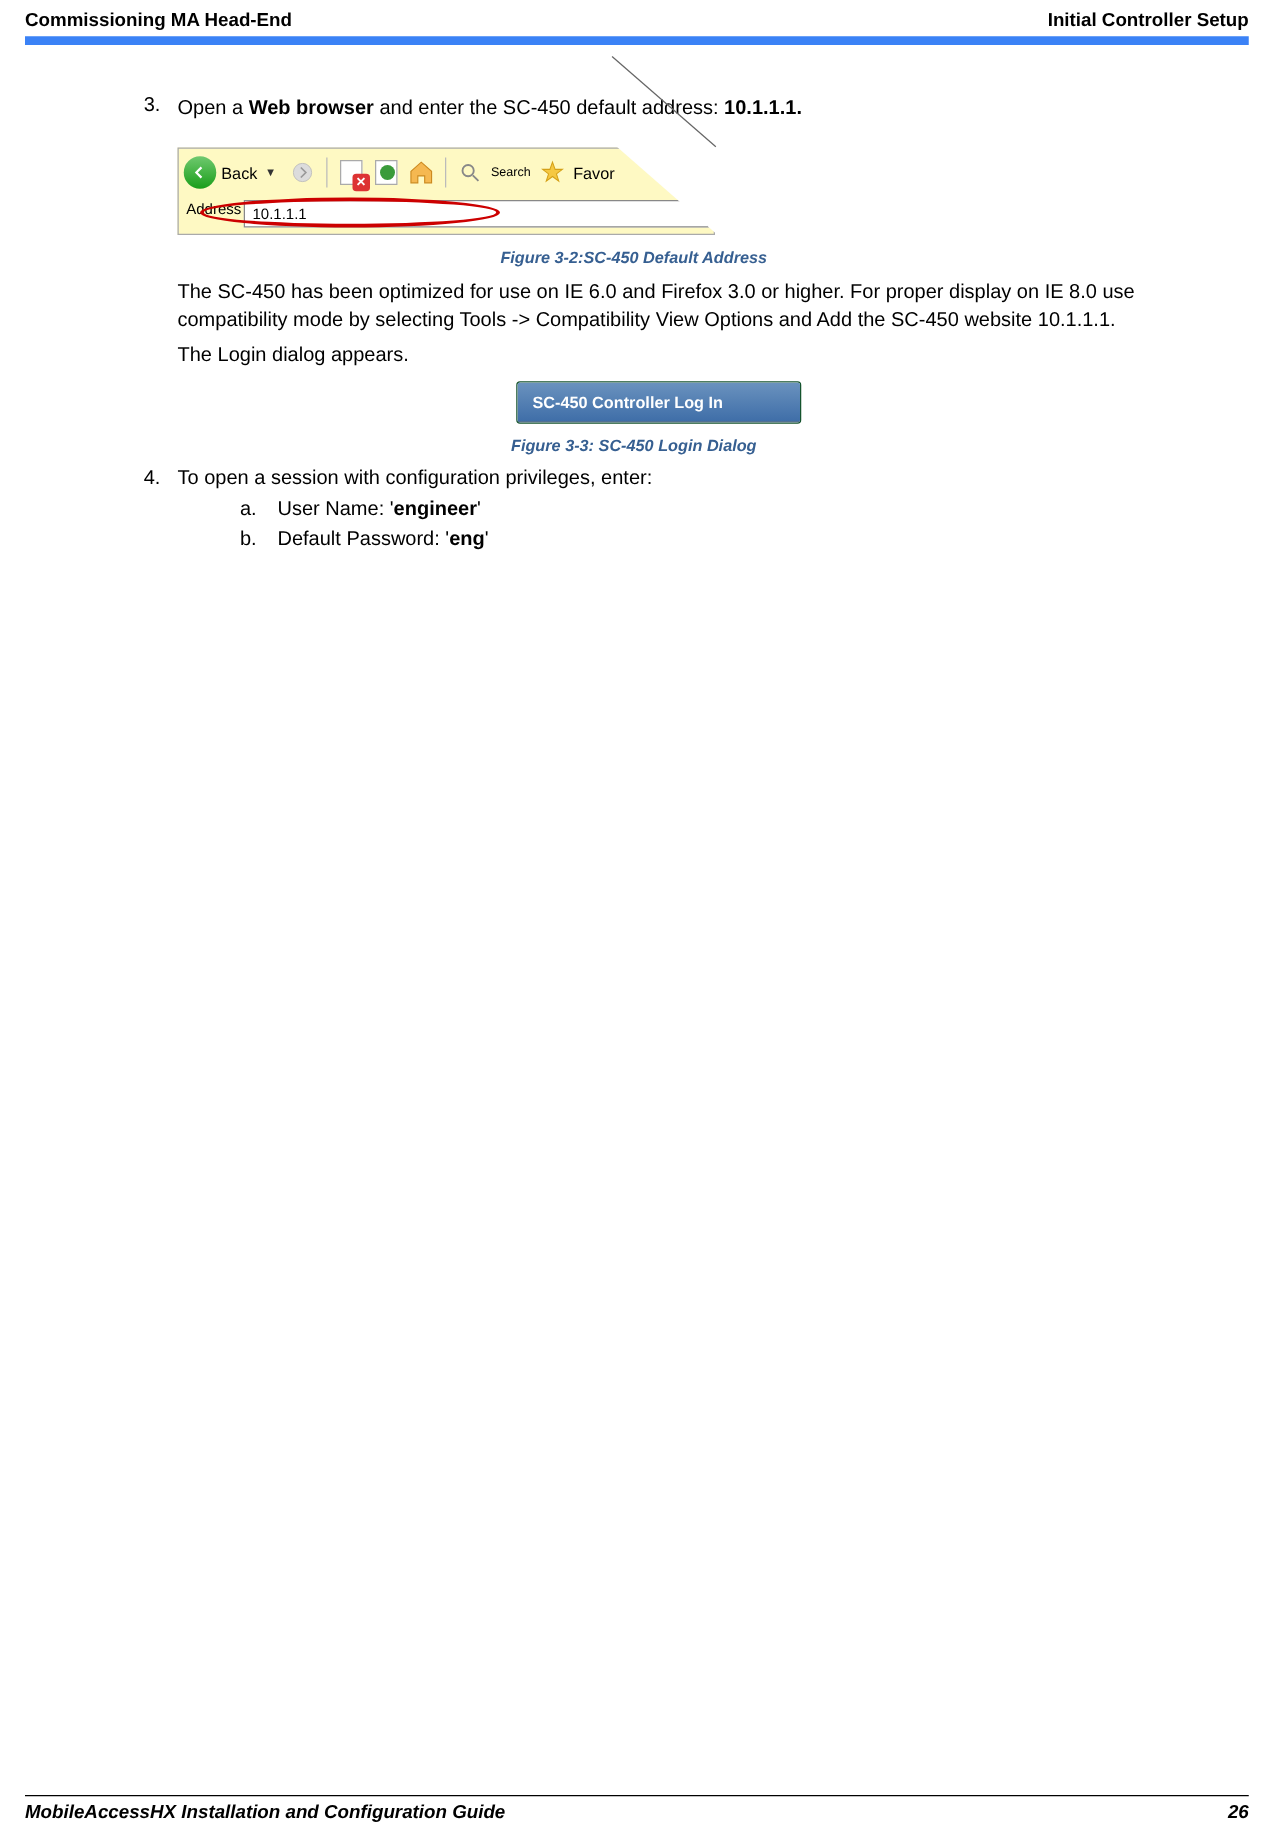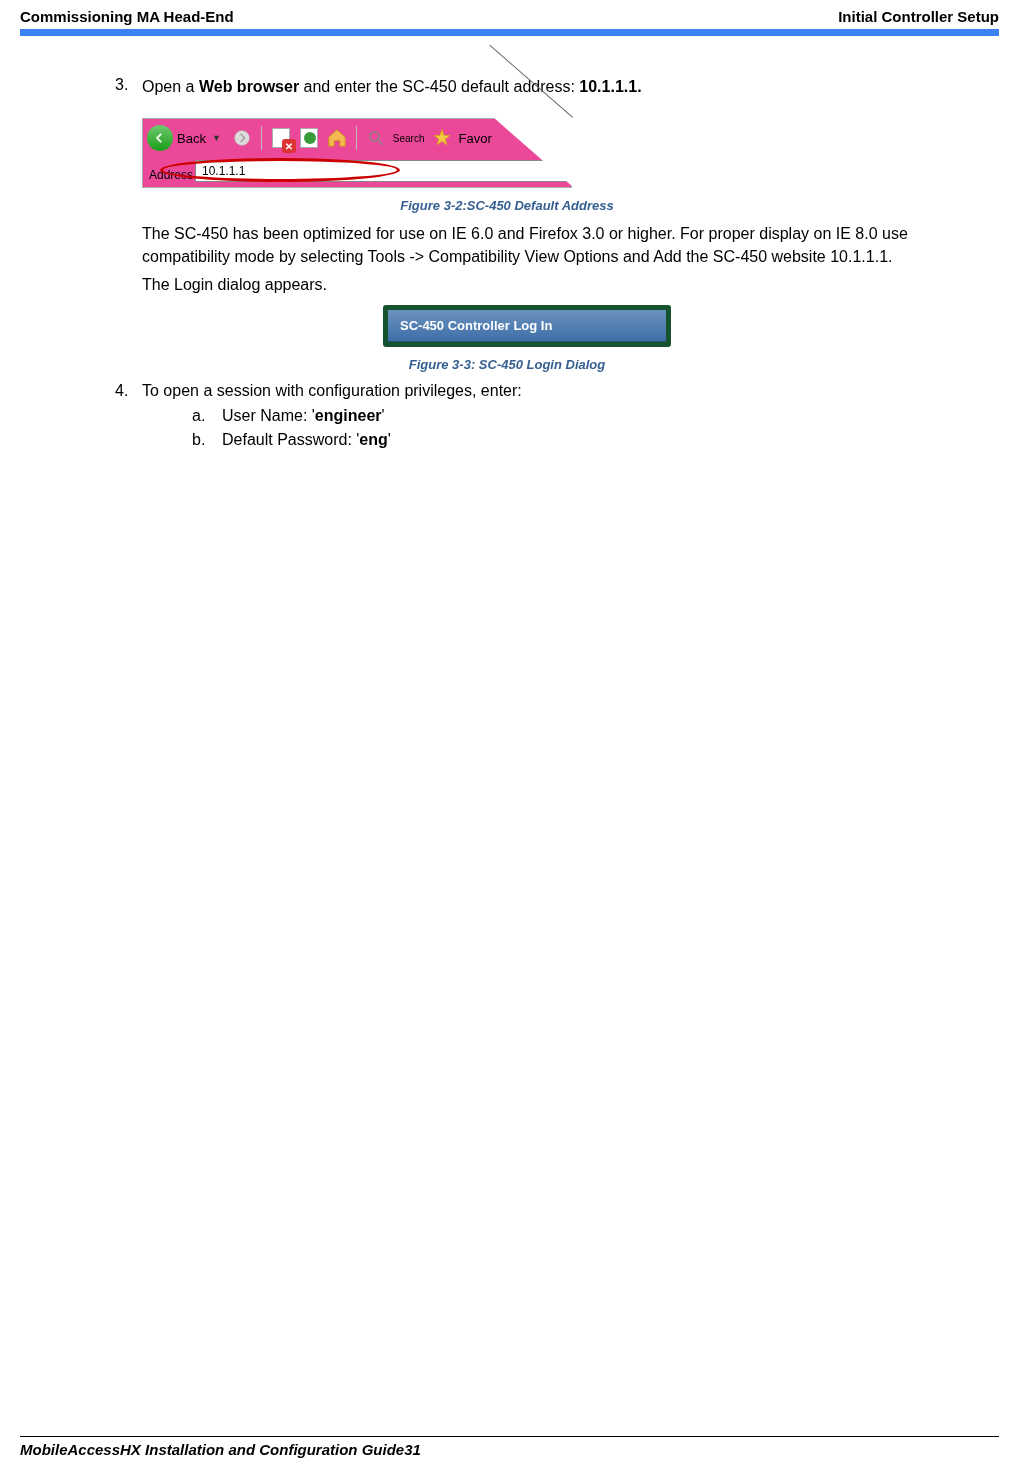--- a/index.html
+++ b/index.html
@@ -42,21 +42,21 @@
     
     .browser-toolbar {
       margin-left: 27px;
       margin-top: 20px;
       margin-bottom: 10px;
       width: 430px;
       position: relative;
     }
     .toolbar-box {
       border: 1px solid #aaa;
-      background: #ec4899;
+      background: #fef9c3;
     }
     .toolbar-row1 {
       display: flex;
       align-items: center;
       padding: 3px 4px;
       gap: 6px;
       height: 38px;
     }
     .back-btn {
       background: linear-gradient(#6fc96f,#1a9e1a);
@@ -77,21 +77,21 @@
       width:14px; height:14px; background:#d33; border-radius:3px;
       display:flex; align-items:center; justify-content:center;
       color:#fff; font-size:10px; font-weight:bold;
     }
     .home-icon svg { width:22px; height:22px; }
     .search-ico { width:18px; height:18px; }
     .search-label { font-size:10px; }
     .fav-star svg { width:20px; height:20px; }
     .fav-label { font-size:13px; }
     .toolbar-row2 {
-      display:flex; align-items:flex-end;
+      display:flex; align-items:flex-start;
       padding: 3px 4px 5px 4px;
       height: 30px;
     }
     .addr-label { font-size:12px; width:48px; padding-left:2px;}
     .addr-input {
       flex:1; border:1px solid #888;
       background:#fff; font-size:12px;
       padding: 3px 6px;
       height:22px;
     }
@@ -132,22 +132,22 @@
     .body-text {
       margin-left: 27px;
       font-size: 16px;
       line-height: 1.4;
       margin-bottom: 6px;
     }
     
     
     .login-dialog {
       margin: 8px auto 10px auto;
-      width: 288px;
-      border: 5px solid #14532d;
+      width: 228px;
+      border: 1px solid #14532d;
       background: #f0abfc;
       border-radius: 3px;
       overflow:hidden;
     }
     .login-titlebar {
       background: linear-gradient(#6a92be,#3f6ea8);
       color:#fff;
       font-weight:bold;
       font-size:13px;
       padding: 8px 12px;
@@ -205,21 +205,21 @@
     }
     .sub-letter {
       width: 30px;
     }
     .footer {
       position:absolute;
       bottom: 14px;
       left: 20px;
       right: 20px;
       display:flex;
-      justify-content: flex-start;
+      justify-content: space-between;
       border-top:1px solid #000;
       padding-top:4px;
       font-weight:bold;
       font-style: italic;
       font-size:15px;
     }
   </style>
 </head>
 <body>
 
@@ -319,14 +319,14 @@
       <span>
         <span>Default Password: '</span><span class="bold">eng</span><span>'</span>
       </span>
     </div>
   </div>
 
 </div>
 
 <div class="footer">
   <span>MobileAccessHX Installation and Configuration Guide</span>
-  <span>31</span>
+  <span>26</span>
 </div>
 
 </body></html>

